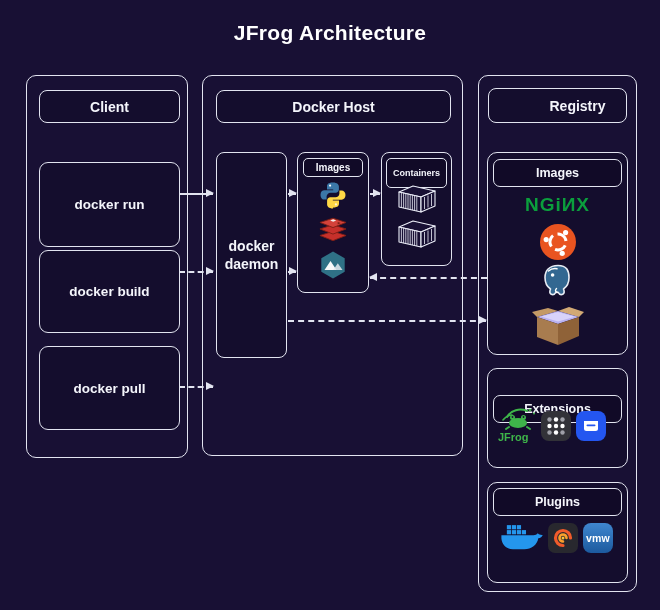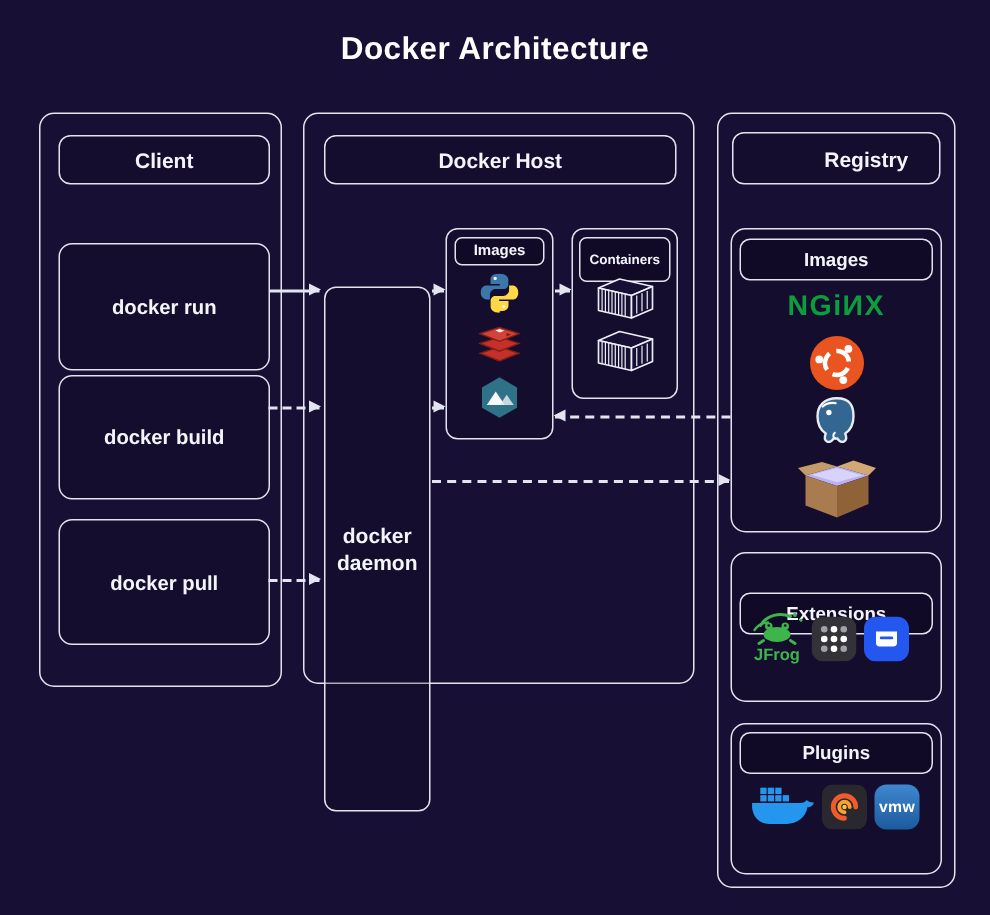--- a/index.html
+++ b/index.html
@@ -15,41 +15,41 @@
            border:1.2px solid var(--border,#e2e4f0);background:rgba(8,5,24,0.25);position:absolute;box-sizing:border-box;}
   .title{position:absolute;left:0;top:21px;width:660px;text-align:center;font-size:21px;
          font-weight:800;letter-spacing:.3px;color:#ffffff;}
   .ln{position:absolute;height:0;border-top:2px solid var(--border,#e2e4f0);}
   .lnd{border-top-style:dashed;}
   .ar::after{content:"";position:absolute;right:-1px;top:-6px;width:0;height:0;
     border-left:8px solid var(--border,#e2e4f0);border-top:4.5px solid transparent;border-bottom:4.5px solid transparent;}
   .al::before{content:"";position:absolute;left:-1px;top:-6px;width:0;height:0;
     border-right:8px solid var(--border,#e2e4f0);border-top:4.5px solid transparent;border-bottom:4.5px solid transparent;}
   .nginx{font-size:19px;font-weight:800;letter-spacing:1px;color:var(--nginx_green,#0b9e3d);text-align:center;}
-  .jfrogtxt{font-size:11px;font-weight:bold;color:var(--jfrog_green,#3eb44a);text-align:center;line-height:11px;}
+  .jfrogtxt{font-size:11px;font-weight:bold;color:var(--jfrog_green,#3eb44a);text-align:left;line-height:11px;}
   .tile{position:absolute;border-radius:8px;}
   .vmw{background:linear-gradient(180deg,#3f87cf,#1c5a9e);color:#fff;font-weight:800;font-size:10.5px;
        display:flex;align-items:center;justify-content:center;letter-spacing:.2px;}
 </style>
 </head>
 <body>
 
 <div class="stage">
 
-  <div class="title">Docker Architecture</div>
+  <div class="title">JFrog Architecture</div>
 
   <div class="box panel" style="left:26px;top:75px;width:162px;height:383px;"></div>
   <div class="box hdr" style="left:39px;top:90px;width:141px;height:33px;font-size:14px;border-radius:8px;">Client</div>
   <div class="box cmd" style="left:39px;top:162px;width:141px;height:85px;">docker run</div>
   <div class="box cmd" style="left:39px;top:250px;width:141px;height:83px;">docker build</div>
   <div class="box cmd" style="left:39px;top:346px;width:141px;height:84px;">docker pull</div>
 
   <div class="box panel" style="left:202px;top:75px;width:261px;height:381px;"></div>
   <div class="box hdr" style="left:216px;top:90px;width:235px;height:33px;font-size:14px;border-radius:8px;">Docker Host</div>
-  <div class="box hdr" style="left:216px;top:152px;width:71px;height:350px;font-size:14px;line-height:1.3;text-align:center;border-radius:8px;padding:0 6px;margin-top:39px;">docker daemon</div>
+  <div class="box hdr" style="left:216px;top:152px;width:71px;height:206px;font-size:14px;line-height:1.3;text-align:center;border-radius:8px;padding:0 6px;">docker daemon</div>
 
   <div class="box" style="left:297px;top:152px;width:72px;height:141px;border-radius:8px;"></div>
   <div class="minihdr" style="left:303px;top:158px;width:60px;height:19px;font-size:10px;">Images</div>
 
   <svg class="abs" style="left:319px;top:181px;" width="28" height="28" viewBox="0 0 28 28">
     <path style="fill:var(--python_blue,#3b77a8)" d="M13.9 1.5c-5.2 0-5.9 2.3-5.9 4v2.9h6.2v.9H5.3c-1.9 0-3.8 1.4-3.8 4.6s1.9 4.7 3.8 4.7h2.3v-3c0-2.1 1.8-3.9 3.9-3.9h5.2c1.7 0 3.2-1.4 3.2-3.2V5.5c0-1.7-1.5-4-6-4z"></path>
     <circle cx="11.1" cy="4.6" r="1.1" fill="#ffffff"></circle>
     <path style="fill:var(--python_yellow,#ffd845)" d="M14.1 26.5c5.2 0 5.9-2.3 5.9-4v-2.9h-6.2v-.9h8.9c1.9 0 3.8-1.4 3.8-4.6s-1.9-4.7-3.8-4.7h-2.3v3c0 2.1-1.8 3.9-3.9 3.9h-5.2c-1.7 0-3.2 1.4-3.2 3.2v4.0c0 1.7 1.5 4 6 4z"></path>
     <circle cx="16.9" cy="23.4" r="1.1" fill="#fff8d8"></circle>
   </svg>

